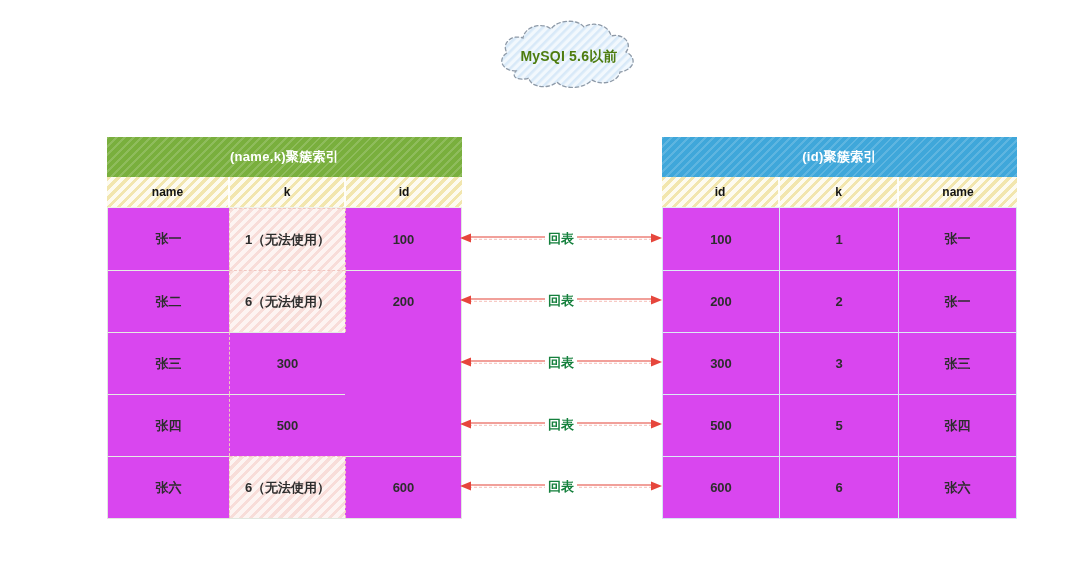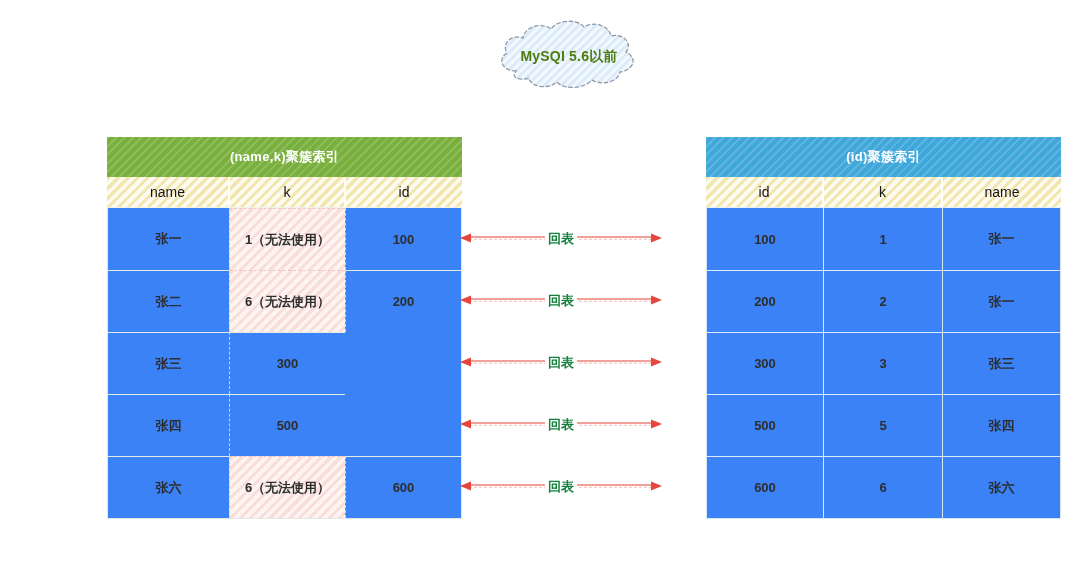--- a/index.html
+++ b/index.html
@@ -13,46 +13,46 @@
   .cloud svg{position:absolute;left:0;top:0;width:100%;height:100%;}
   .cloud-label{
     position:absolute;left:0;top:0;width:100%;height:100%;
     display:flex;align-items:center;justify-content:center;
     font-size:14px;font-weight:600;color:#4d7c0f;letter-spacing:.2px;
   }
 
   
   .tbl{position:absolute;top:137px;width:355px;}
   .left-tbl{left:107px;}
-  .right-tbl{left:662px;margin-left:44px;}
+  .right-tbl{left:662px;}
 
   .tbl-title{
     height:40px;display:flex;align-items:center;justify-content:center;
     color:#fff;font-size:13px;font-weight:bold;letter-spacing:.3px;
   }
   .green-title{
     background:#79af3d;
     background-image:repeating-linear-gradient(135deg,rgba(255,255,255,.16) 0 2px,rgba(255,255,255,0) 2px 6px);
   }
   .blue-title{
     background:#3fa7da;
     background-image:repeating-linear-gradient(135deg,rgba(255,255,255,.16) 0 2px,rgba(255,255,255,0) 2px 6px);
   }
 
   .heads{display:grid;height:30px;}
   .left-tbl .heads{grid-template-columns:121px 116px auto;}
   .right-tbl .heads{grid-template-columns:116px 119px auto;}
   .th{
     display:flex;align-items:center;justify-content:center;
-    font-size:14px;font-weight:normal;color:#141414;
+    font-size:12px;font-weight:bold;color:#141414;
     background:repeating-linear-gradient(135deg,#f2e6ae 0 3px,#fdfbf0 3px 7px);
   }
   .th + .th{border-left:2px solid rgba(255,255,255,.9);}
 
-  .tbody{box-sizing:border-box;background:#3b82f6;}
+  .tbody{box-sizing:border-box;background:#d946ef;}
   .left-tbl .tbody{border:1px solid #e2e8e0;border-top:1px solid #eef2ea;}
   .right-tbl .tbody{border:1px solid #d6e7f3;border-top:1px solid #e4eff7;}
 
   .trow{display:grid;height:62px;}
   .left-tbl .trow{grid-template-columns:121px 116px auto;}
   .right-tbl .trow{grid-template-columns:116px 119px auto;}
 
   .td{
     display:flex;align-items:center;justify-content:center;
     font-size:13px;font-weight:600;color:#2d2d2d;

